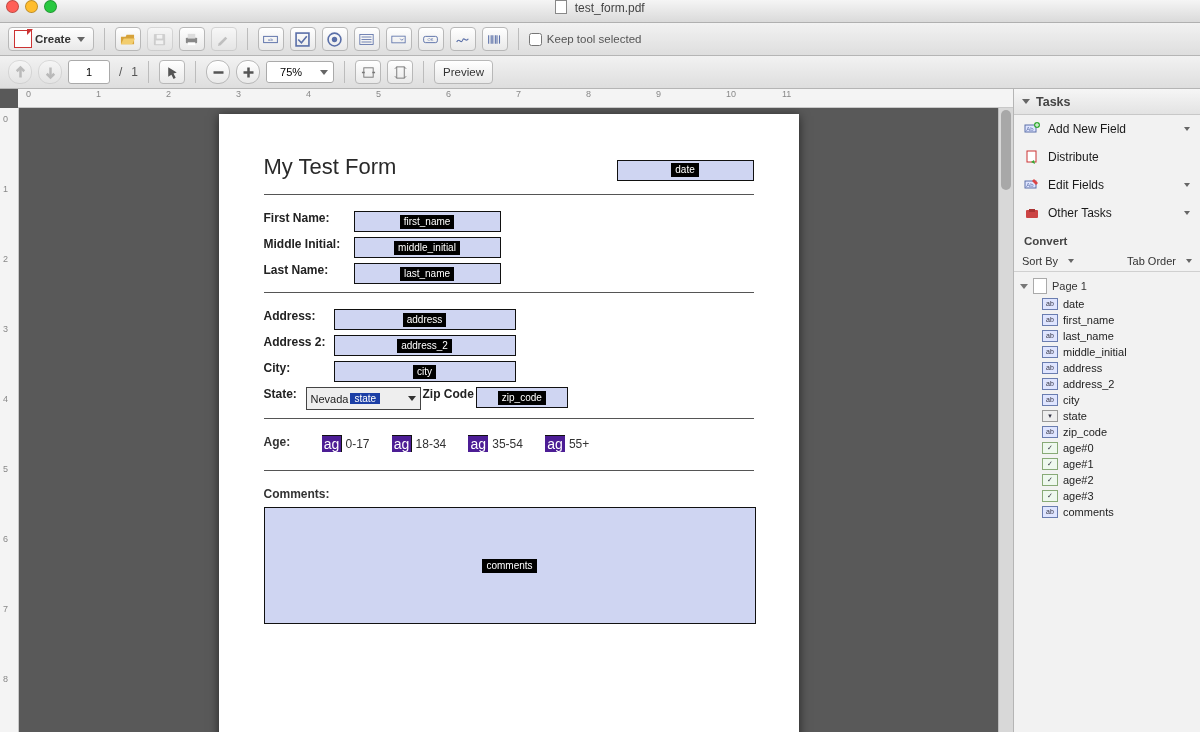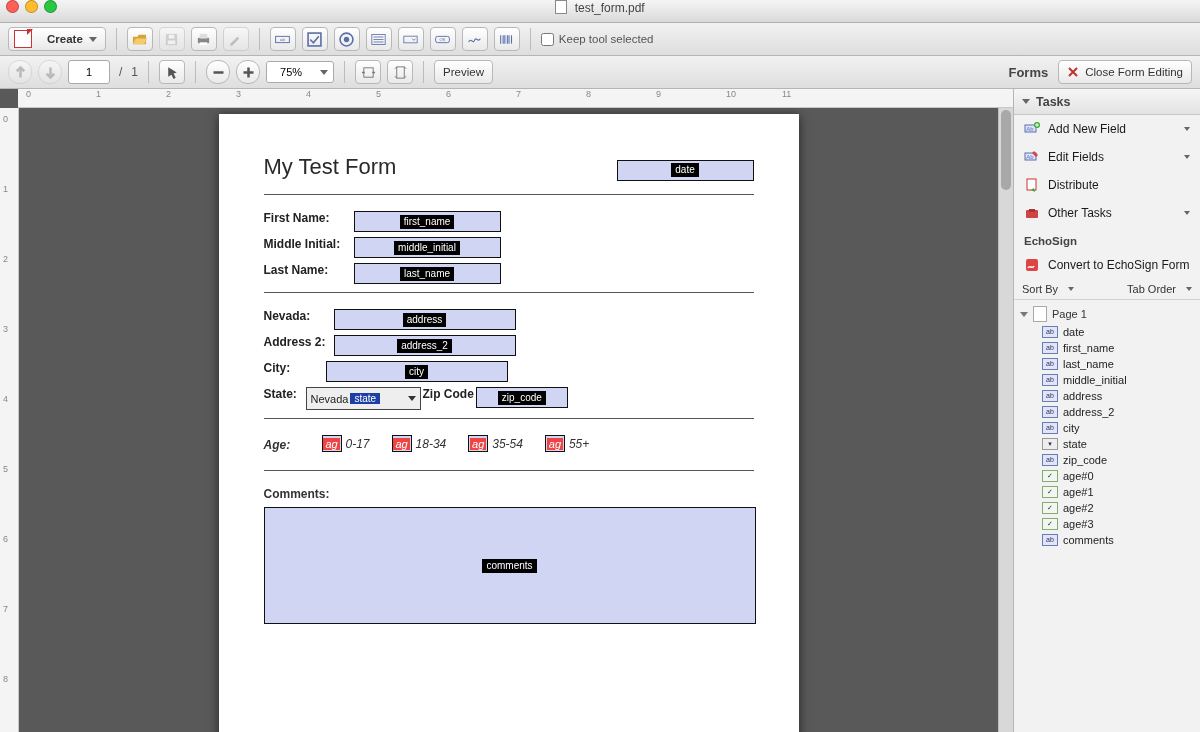--- a/index.html
+++ b/index.html
@@ -11,21 +11,21 @@
 .traffic .yellow{background:#ffbd2e;}
 .traffic .green{background:#28c840;}
 .titlebar .title{position:absolute;left:0;right:0;text-align:center;font-size:12px;color:#444;}
 .titlebar .title .doc-icon{display:inline-block;width:10px;height:12px;border:1px solid #888;background:#fff;margin-right:4px;vertical-align:-2px;}
 
 .tbar{height:32px;background:linear-gradient(#f2f2f2,#dedede);border-bottom:1px solid #b5b5b5;display:flex;align-items:center;padding:0 8px;gap:6px;}
 .tbar .sep{width:1px;height:22px;background:#bcbcbc;margin:0 4px;}
 .btn,.ibtn{height:22px;border:1px solid #b8b8b8;border-radius:4px;background:linear-gradient(#fff,#e9e9e9);display:inline-flex;align-items:center;justify-content:center;padding:0 8px;font-size:11.5px;cursor:pointer;box-shadow:0 1px 0 rgba(255,255,255,.9) inset;}
 .ibtn{width:24px;padding:0;}
 .ibtn svg{width:15px;height:15px;}
-.btn.create{padding-left:38px;position:relative;font-weight:600;}
+.btn.create{padding-left:26px;position:relative;font-weight:600;}
 .btn.create .pdf-icon{position:absolute;left:5px;width:16px;height:16px;}
 .pdf-icon{background:#fff;border:1px solid #c33;position:relative;}
 .pdf-icon::after{content:"";position:absolute;right:-2px;top:-2px;border:3px solid transparent;border-left-color:#c33;border-top-color:#c33;}
 .drop-arrow{margin-left:6px;border-top:5px solid #666;border-left:4px solid transparent;border-right:4px solid transparent;}
 .kts{display:flex;align-items:center;gap:5px;font-size:11.5px;color:#555;}
 .kts input{margin:0;}
 
 .row2-left{display:flex;align-items:center;gap:6px;}
 .page-input{width:36px;height:20px;border:1px solid #aaa;border-radius:3px;text-align:center;font-size:11px;background:#fff;}
 .slash{color:#555;margin:0 3px;}
@@ -45,25 +45,25 @@
 .page h1{margin:0 0 6px 0;font-size:22px;font-weight:500;color:#2a2a2a;}
 .page hr{border:none;border-top:1px solid #555;margin:8px 0 16px 0;}
 .form-row{display:flex;align-items:flex-start;margin:5px 0;font-size:12px;color:#222;}
 .form-row .lbl{width:90px;font-weight:bold;}
 .ffield{height:19px;background:#cfd5f2;border:1px solid #111;position:relative;display:flex;align-items:center;justify-content:center;}
 .ftag{background:#000;color:#fff;font-size:10px;padding:0 4px;line-height:14px;font-family:Verdana,sans-serif;}
 .dropdown{height:21px;border:1px solid #444;background:#eee;display:flex;align-items:center;font-size:11px;padding:0 4px;position:relative;}
 .dropdown .sel{color:#222;}
 .dropdown .dtag{background:#1c3fa6;color:#fff;font-size:10px;padding:0 4px;margin-left:2px;}
 .dropdown .darrow{position:absolute;right:4px;border-top:5px solid #333;border-left:4px solid transparent;border-right:4px solid transparent;}
-.age-row{display:flex;align-items:flex-end;gap:18px;font-size:12px;font-weight:normal;font-style:italic;}
+.age-row{display:flex;align-items:flex-start;gap:18px;font-size:12px;font-weight:normal;}
 .age-row .lbl{font-weight:bold;width:40px;}
 .age-opt{display:flex;align-items:center;gap:4px;font-weight:normal;}
 .age-opt .ckbox{width:18px;height:15px;background:#cfd5f2;border:1px solid #111;display:flex;align-items:center;justify-content:center;}
-.age-opt .ckbox span{background:#ef4444;color:#fff;font-size:11px;padding:0 2px;}
+.age-opt .ckbox span{background:#4c1d95;color:#fff;font-size:14px;padding:0 2px;}
 .comments-box{width:100%;height:115px;background:#cfd5f2;border:1px solid #111;display:flex;align-items:center;justify-content:center;margin-top:6px;}
 
 .sidebar{width:186px;background:#f2f2f2;border-left:1px solid #b5b5b5;display:flex;flex-direction:column;font-size:12px;}
 .panel-head{height:25px;border-bottom:1px solid #c8c8c8;background:linear-gradient(#f6f6f6,#e3e3e3);display:flex;align-items:center;padding:0 8px;font-weight:bold;color:#444;font-size:12.5px;}
 .panel-head .collapse-arrow{border-top:5px solid #666;border-left:4px solid transparent;border-right:4px solid transparent;margin-right:6px;}
 .task-item{display:flex;align-items:center;padding:6px 10px;gap:8px;color:#1a1a1a;cursor:pointer;}
 .task-item .ti-icon{width:16px;height:16px;display:flex;align-items:center;justify-content:center;}
 .task-item .ti-arrow{margin-left:auto;border-top:4px solid #666;border-left:3px solid transparent;border-right:3px solid transparent;}
 .echo-head{font-weight:bold;padding:8px 10px 4px 10px;color:#444;font-size:11.5px;}
 .fields-ctrl{display:flex;align-items:center;justify-content:space-between;padding:4px 8px;font-size:11px;color:#333;border-bottom:1px solid #d0d0d0;}
@@ -243,29 +243,20 @@
         <svg viewBox="0 0 16 14">
           <rect x="4" y="1" width="8" height="12" fill="none" stroke="#777"></rect>
           <path d="M2 3l2-2M14 3l-2-2M2 11l2 2M14 11l-2 2" stroke="#777"></path>
         </svg>
       </div>
     <div class="sep"></div>
     <div class="btn">
         <span>Preview</span>
       </div>
   </div>
-  <div class="row2-right">
-    <span class="mode-label">Forms</span>
-    <div class="btn close-btn">
-      <svg class="x-icon" viewBox="0 0 12 12">
-          <path d="M2 2l8 8M10 2l-8 8" stroke="#b33" stroke-width="2"></path>
-        </svg>
-      <span>Close Form Editing</span>
-    </div>
-  </div>
 </div>
 
 <div class="main">
   <div class="canvas-wrap">
     <div class="ruler-h" id="ruler-h">
         <span class="tick" style="left: 8px;">0</span>
         <span class="tick" style="left: 78px;">1</span>
         <span class="tick" style="left: 148px;">2</span>
         <span class="tick" style="left: 218px;">3</span>
         <span class="tick" style="left: 288px;">4</span>
@@ -311,33 +302,33 @@
               </div>
             </div>
           <div class="form-row">
               <span class="lbl">Last Name:</span>
               <div class="ffield" style="width:145px">
                 <span class="ftag">last_name</span>
               </div>
             </div>
           <hr>
           <div class="form-row">
-              <span class="lbl" style="width:70px">Nevada:</span>
+              <span class="lbl" style="width:70px">Address:</span>
               <div class="ffield" style="width:180px">
                 <span class="ftag">address</span>
               </div>
             </div>
           <div class="form-row">
               <span class="lbl" style="width:70px">Address 2:</span>
               <div class="ffield" style="width:180px">
                 <span class="ftag">address_2</span>
               </div>
             </div>
           <div class="form-row">
-              <span class="lbl" style="width:62px">City:</span>
+              <span class="lbl" style="width:70px">City:</span>
               <div class="ffield" style="width:180px">
                 <span class="ftag">city</span>
               </div>
             </div>
           <div class="form-row" style="gap:2px">
             <span class="lbl" style="width:40px">State:</span>
             <div class="dropdown" style="width:105px">
               <span class="sel">Nevada</span>
               <span class="dtag">state</span>
               <span class="darrow"></span>
@@ -406,58 +397,49 @@
               <circle cx="13" cy="4" r="3" fill="#3a3"></circle>
               <path d="M13 2v4M11 4h4" stroke="#fff" stroke-width="1"></path>
             </svg>
           </span>
           <span>Add New Field</span>
           <span class="ti-arrow"></span>
         </div>
         <div class="task-item">
           <span class="ti-icon">
             <svg viewBox="0 0 16 16">
+              <rect x="3" y="2" width="9" height="11" fill="#fff" stroke="#c33"></rect>
+              <path d="M7 13l4 2-1-4" fill="#3a3"></path>
+            </svg>
+          </span>
+          <span>Distribute</span>
+        </div>
+        <div class="task-item">
+          <span class="ti-icon">
+            <svg viewBox="0 0 16 16">
               <rect x="1" y="4" width="11" height="7" fill="#dfe5ff" stroke="#5a6fa8"></rect>
               <text x="6" y="10" font-size="6" text-anchor="middle" fill="#5a6fa8">Ab</text>
               <path d="M10 2l4 4-2 2-4-4z" fill="#d44"></path>
             </svg>
           </span>
           <span>Edit Fields</span>
           <span class="ti-arrow"></span>
-        </div>
-        <div class="task-item">
-          <span class="ti-icon">
-            <svg viewBox="0 0 16 16">
-              <rect x="3" y="2" width="9" height="11" fill="#fff" stroke="#c33"></rect>
-              <path d="M7 13l4 2-1-4" fill="#3a3"></path>
-            </svg>
-          </span>
-          <span>Distribute</span>
         </div>
         <div class="task-item">
           <span class="ti-icon">
             <svg viewBox="0 0 16 16">
               <rect x="2" y="5" width="12" height="8" fill="#c44" rx="1"></rect>
               <rect x="5" y="4" width="6" height="3" fill="#a33"></rect>
             </svg>
           </span>
           <span>Other Tasks</span>
           <span class="ti-arrow"></span>
         </div>
       </div>
-    <div class="echo-head">EchoSign</div>
-    <div class="task-item">
-      <span class="ti-icon">
-          <svg viewBox="0 0 16 16">
-            <rect x="2" y="2" width="12" height="12" rx="2" fill="#d44"></rect>
-            <path d="M4 11c2-4 4 2 6-2" stroke="#fff" fill="none" stroke-width="1.5"></path>
-          </svg>
-        </span>
-      <span>Convert to EchoSign Form</span>
-    </div>
+    <div class="echo-head">Convert</div>
     <div class="fields-ctrl">
       <div class="drop-small">
           <span>Sort By</span>
           <span class="drop-arrow" style="border-top-width:4px;border-left-width:3px;border-right-width:3px"></span>
         </div>
       <div class="drop-small">
           <span>Tab Order</span>
           <span class="drop-arrow" style="border-top-width:4px;border-left-width:3px;border-right-width:3px"></span>
         </div>
     </div>

